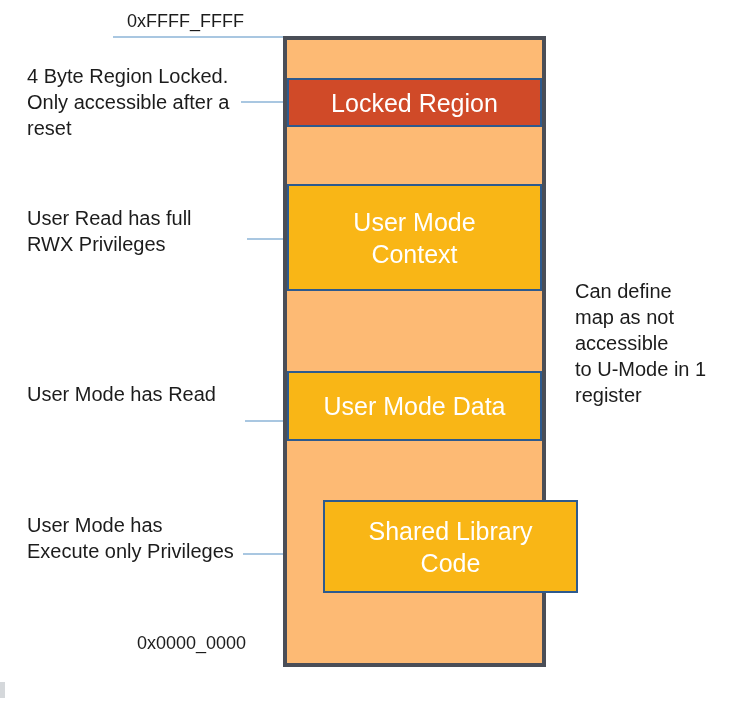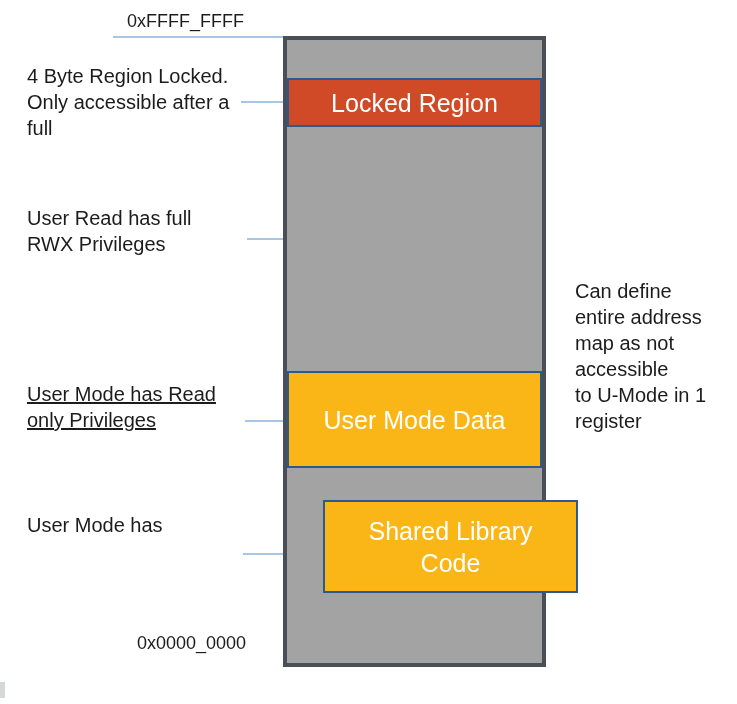--- a/index.html
+++ b/index.html
@@ -32,52 +32,52 @@
   .leader-top { left: 113px; top: 36px; width: 172px; }
 
   .memory-map {
     position: absolute;
     left: 283px;
     top: 36px;
     width: 263px;
     height: 631px;
     border: 4px solid #4a4e57;
     box-sizing: border-box;
-    background: #a3a3a3;
+    background: #fdba74;
   }
   .region {
     position: absolute;
     left: 0;
     width: 100%;
     box-sizing: border-box;
     border: 2px solid #2d5a8e;
     color: #ffffff;
     font-size: 25px;
     line-height: 1.28;
     display: flex;
     flex-direction: column;
     align-items: center;
     justify-content: center;
     text-align: center;
   }
   .region-locked  { top: 38px;  height: 49px;  }
   .region-context { top: 144px; height: 107px; }
-  .region-data    { top: 331px; height: 97px;  }
+  .region-data    { top: 331px; height: 70px;  }
   .region-shared  { top: 460px; height: 93px; margin-left: 36px;  }
 
   .note {
     position: absolute;
     font-size: 20px;
     line-height: 26px;
     color: #1c1c1c;
     white-space: nowrap;
   }
   .note-1 { left: 27px; top: 63px;  }
   .note-2 { left: 27px; top: 205px; }
-  .note-3 { left: 27px; top: 381px; text-decoration: underline; }
+  .note-3 { left: 27px; top: 381px; }
   .note-4 { left: 27px; top: 512px; }
   .note-right { left: 575px; top: 278px; line-height: 26px; }
 
   .connector {
     position: absolute;
     height: 2px;
     background: #a9c7e1;
   }
   .conn-1 { left: 241px; top: 101px; width: 42px; }
   .conn-2 { left: 247px; top: 238px; width: 36px; }
@@ -101,55 +101,58 @@
   <div class="addr-label top-addr">0xFFFF_FFFF</div>
 
   <div class="leader-line leader-top"></div>
 
   <div class="memory-map">
 
     <div class="region region-locked" style="background: rgb(208, 74, 40);">
       <div>Locked Region</div>
     </div>
 
+    <div class="region region-context" style="background: rgb(249, 182, 22);">
+      <div>User Mode</div>
+      <div>Context</div>
+    </div>
 
     <div class="region region-data" style="background: rgb(249, 182, 22);">
       <div>User Mode Data</div>
     </div>
 
     <div class="region region-shared" style="background: rgb(249, 182, 22);">
       <div>Shared Library</div>
       <div>Code</div>
     </div>
 
   </div>
 
   <div class="note note-1">
     <div>4 Byte Region Locked.</div>
     <div>Only accessible after a</div>
-    <div>full</div>
+    <div>reset</div>
   </div>
 
   <div class="note note-2">
     <div>User Read has full</div>
     <div>RWX Privileges</div>
   </div>
 
   <div class="note note-3">
     <div>User Mode has Read</div>
-    <div>only Privileges</div>
   </div>
 
   <div class="note note-4">
     <div>User Mode has</div>
+    <div>Execute only Privileges</div>
   </div>
 
   <div class="note note-right">
     <div>Can define</div>
-    <div>entire address</div>
     <div>map as not</div>
     <div>accessible</div>
     <div>to U-Mode in 1</div>
     <div>register</div>
   </div>
 
   <div class="connector conn-1"></div>
   <div class="connector conn-2"></div>
   <div class="connector conn-3"></div>
   <div class="connector conn-4"></div>

